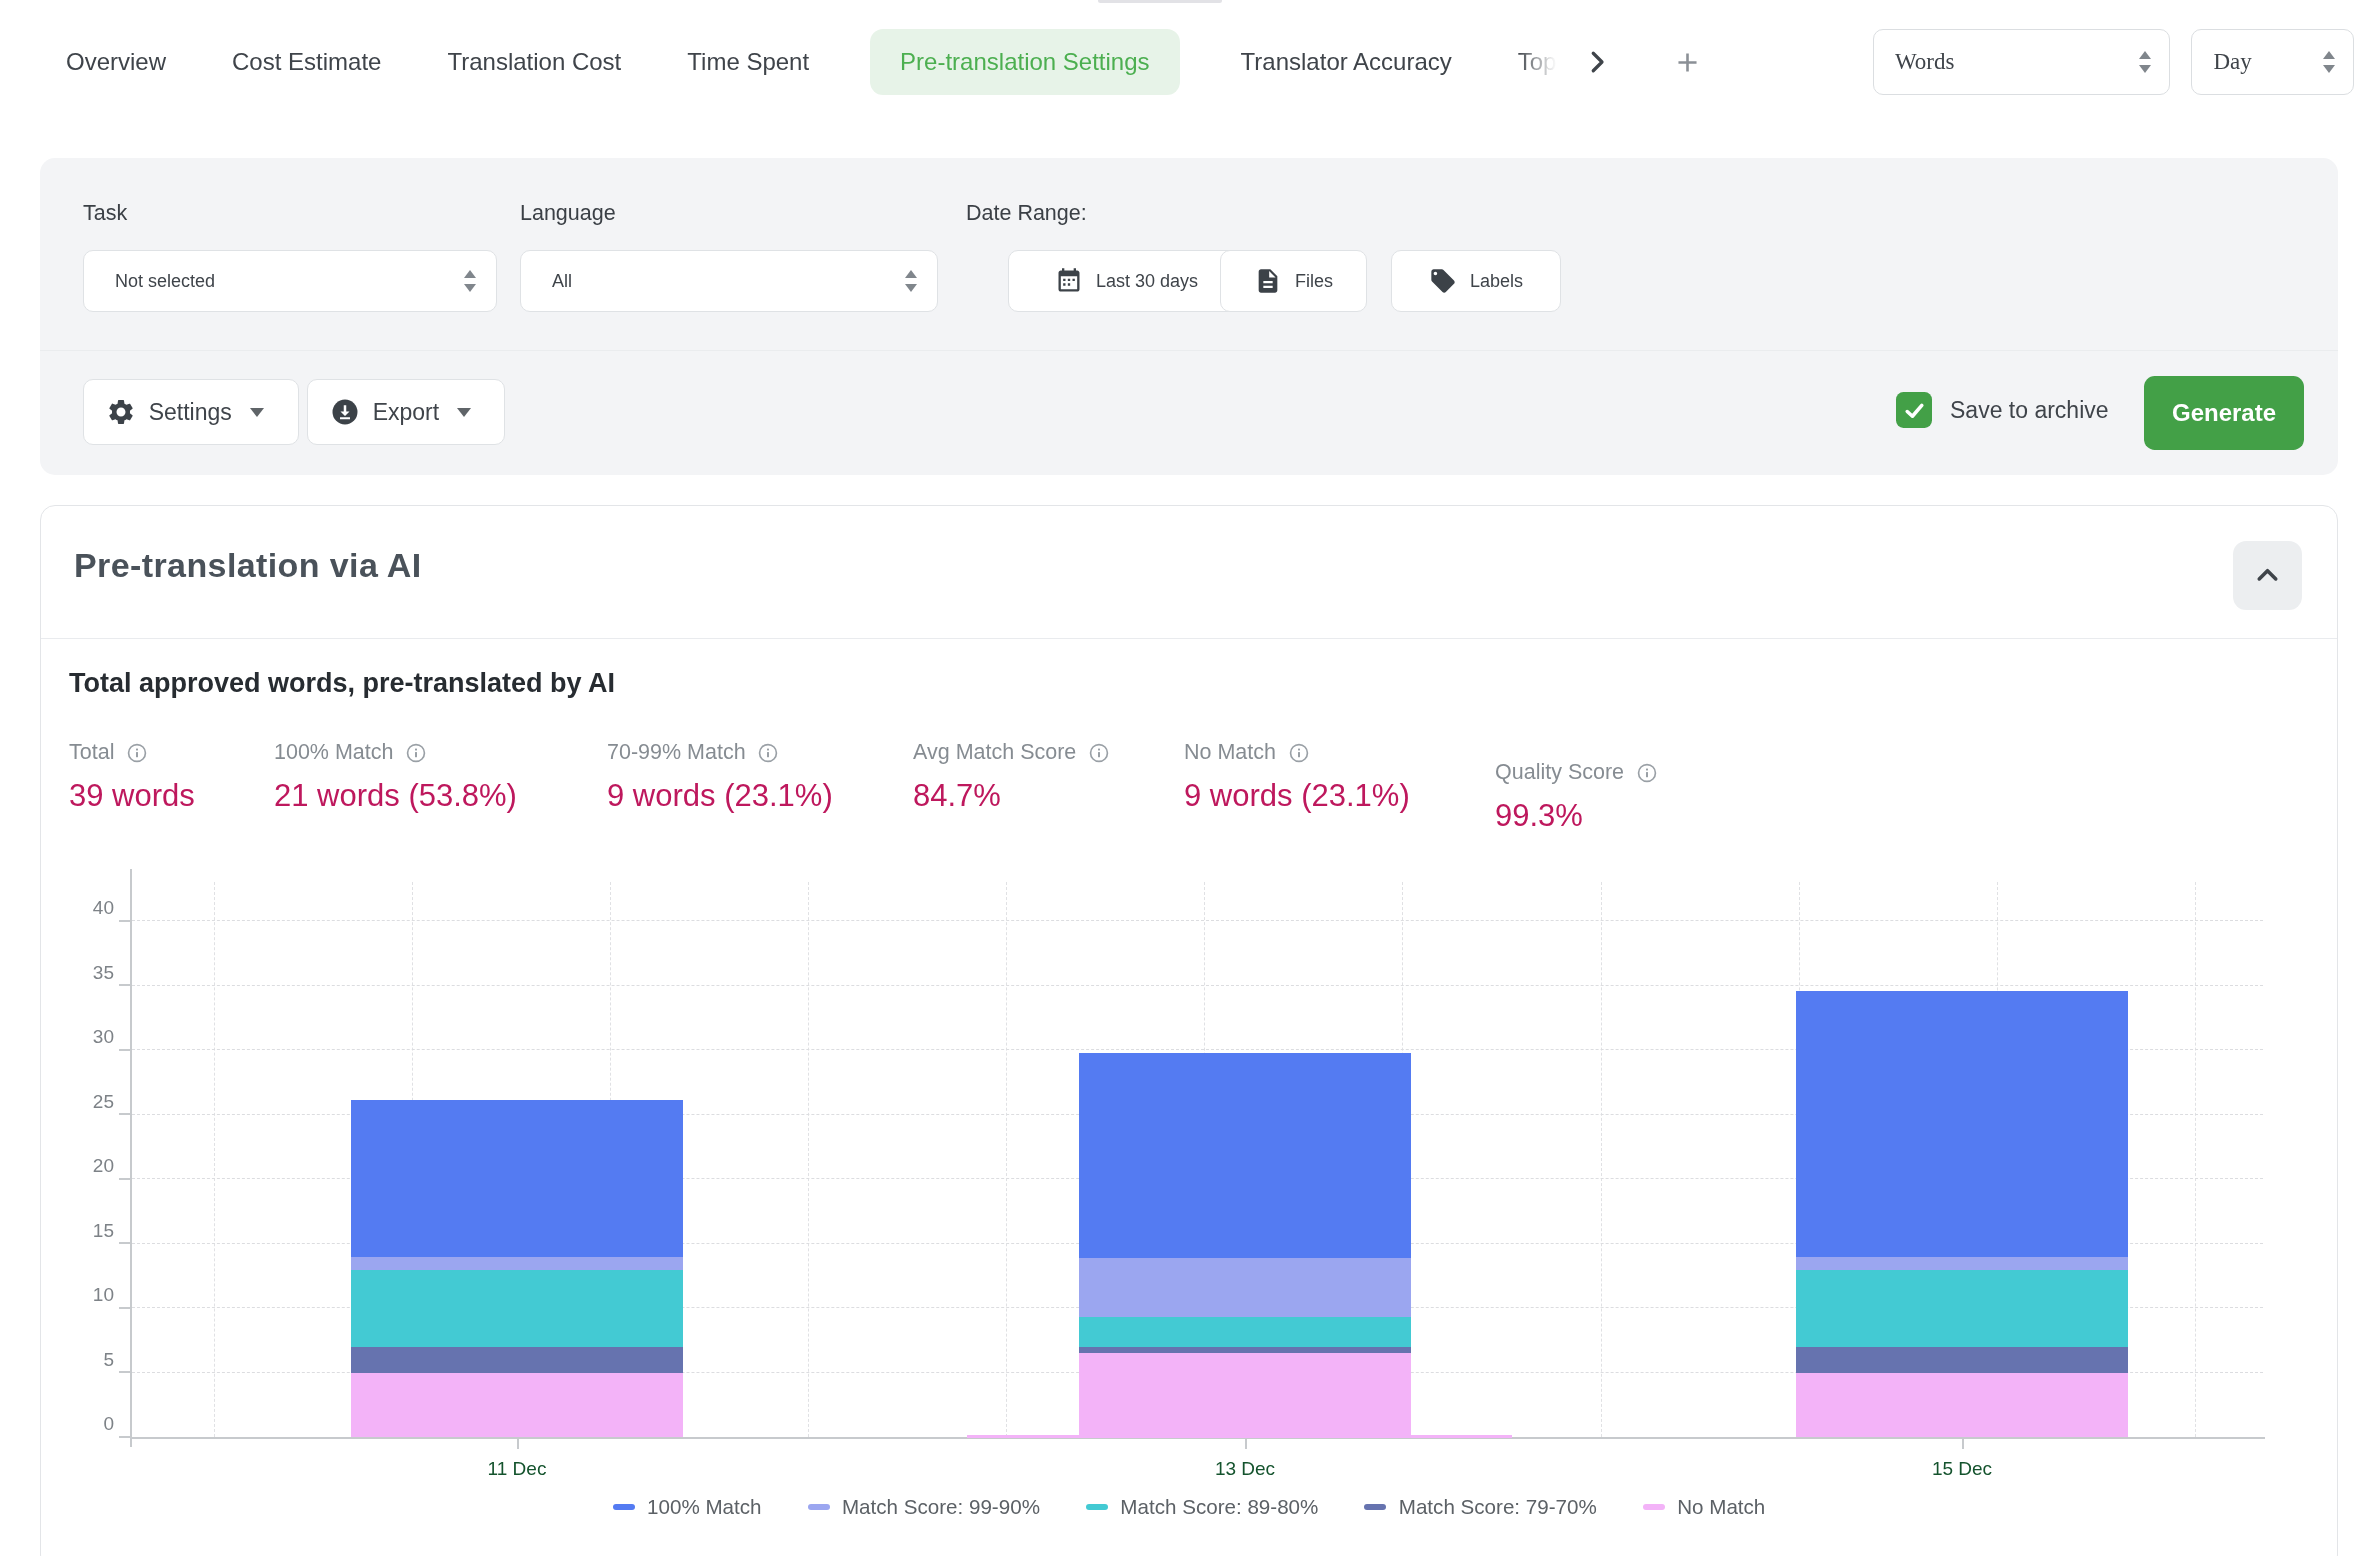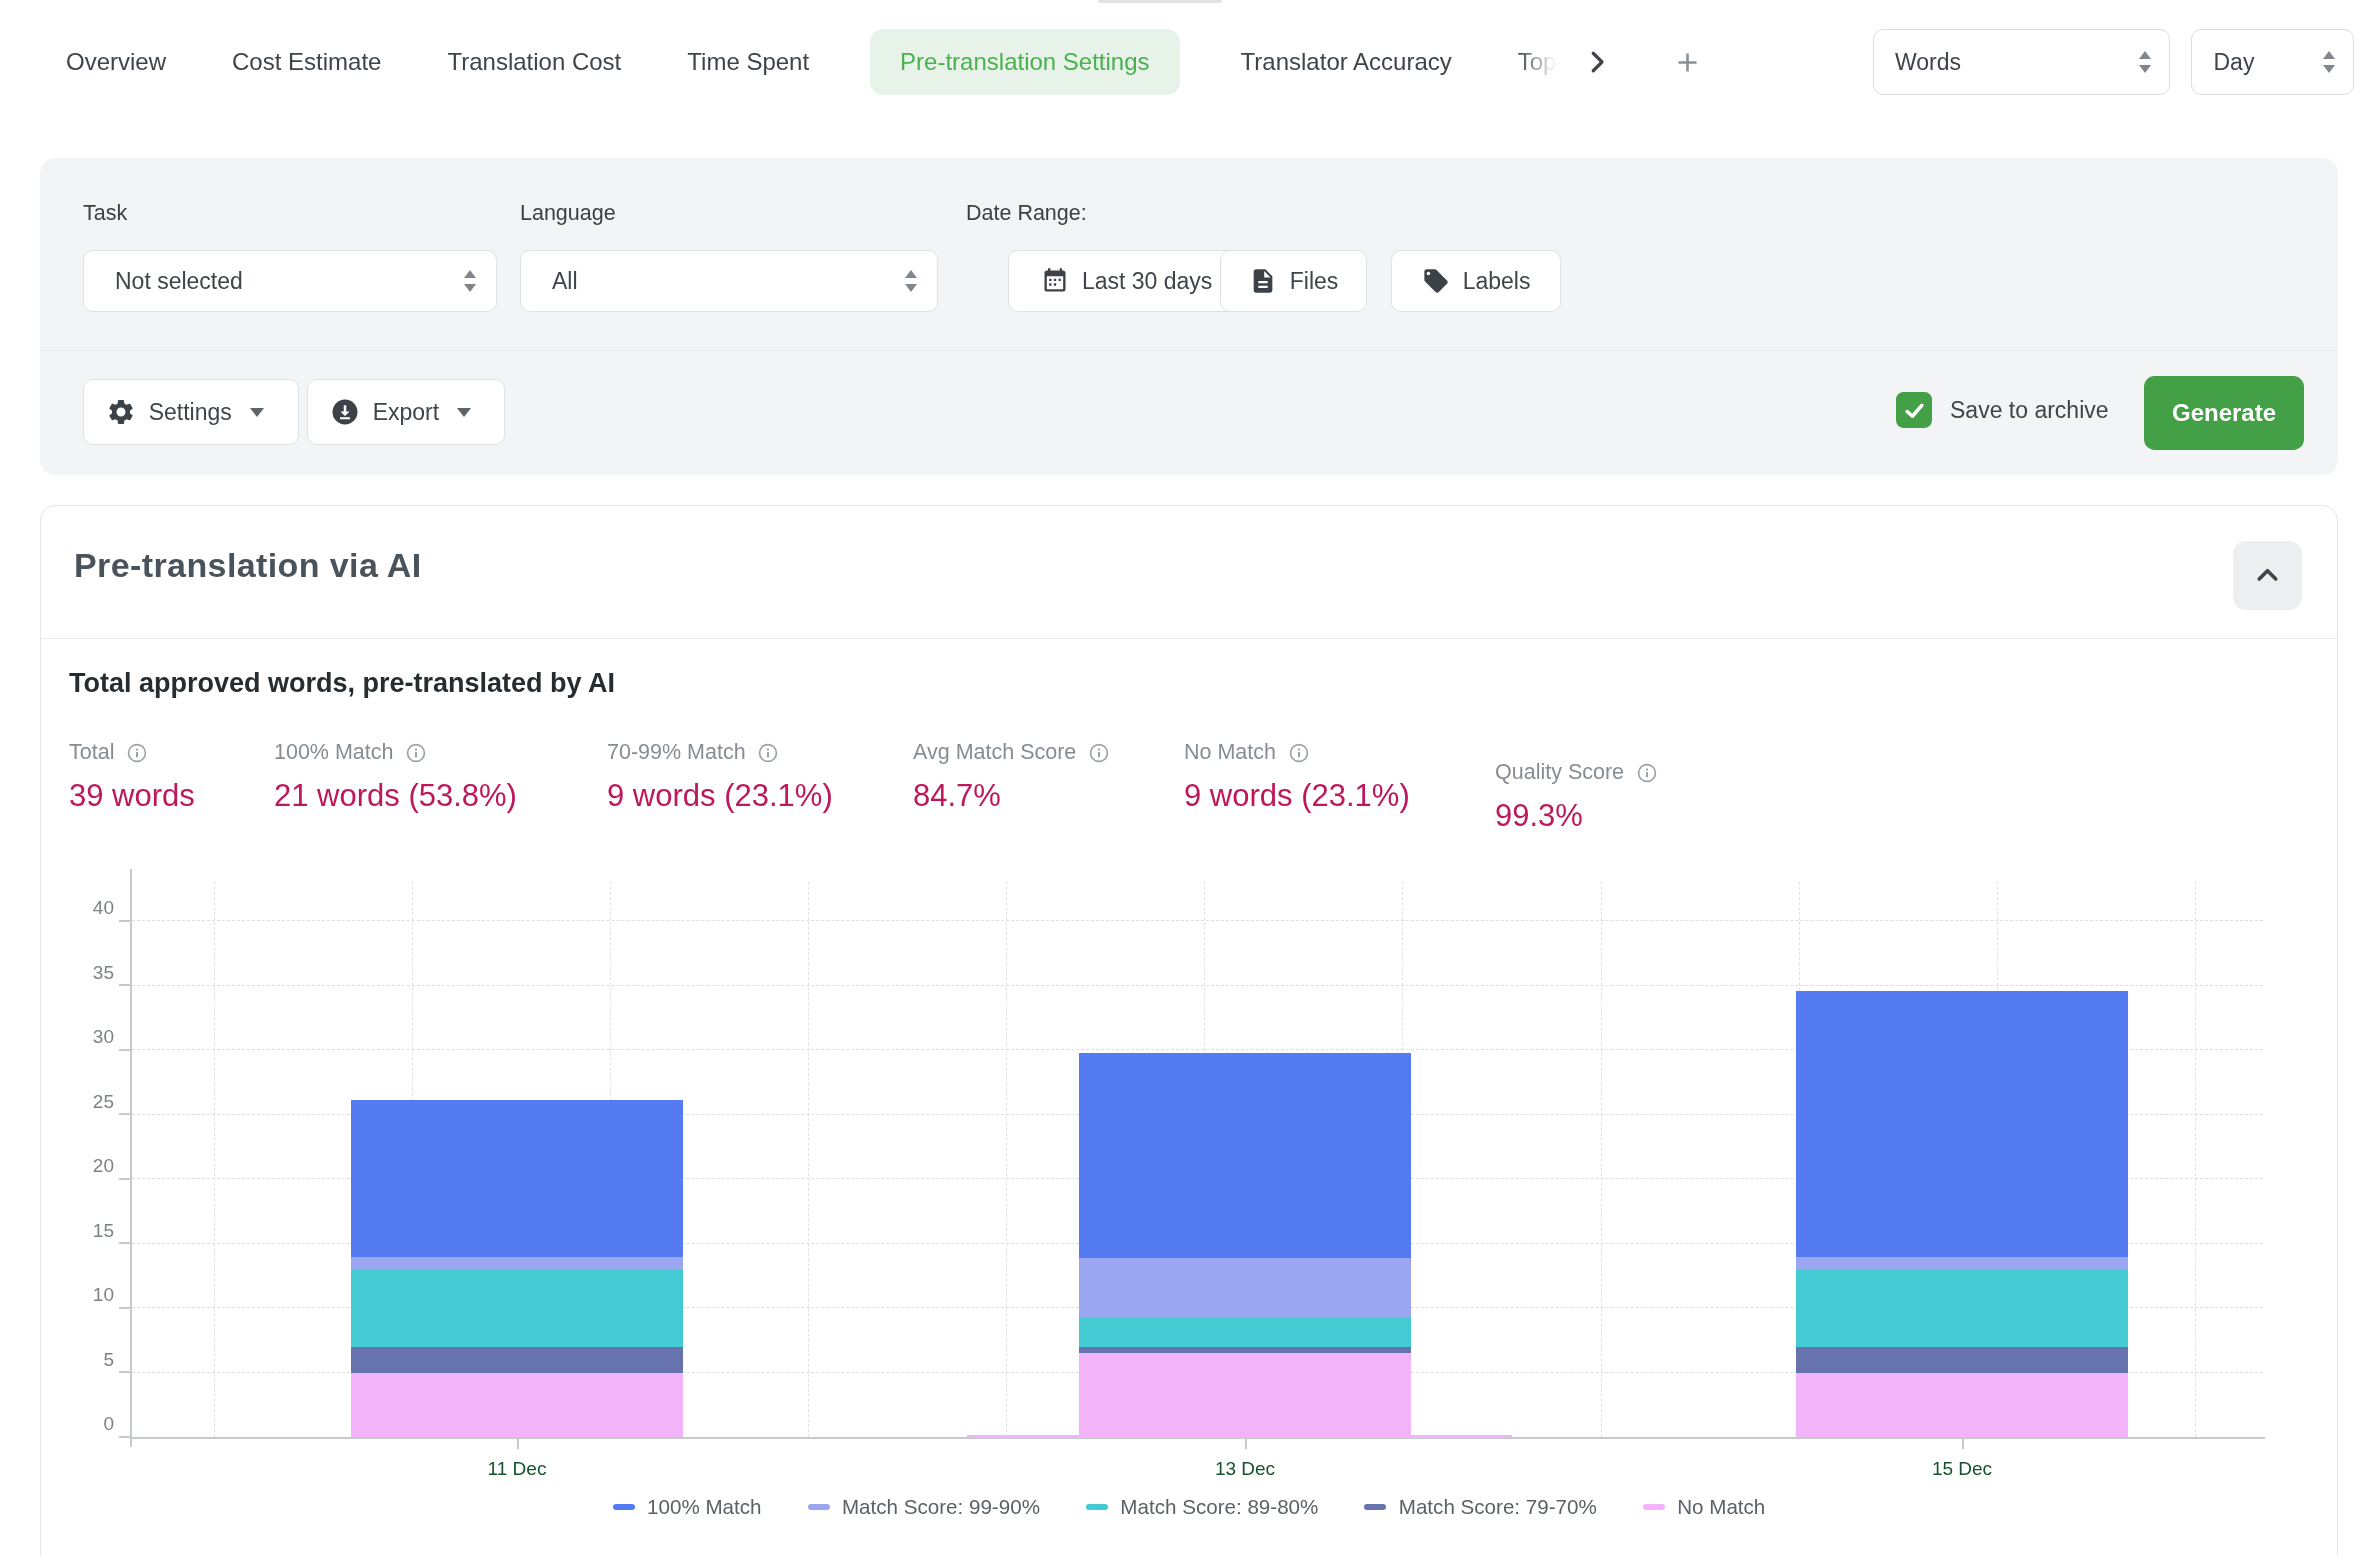--- a/index.html
+++ b/index.html
@@ -24,39 +24,39 @@
     background: linear-gradient(90deg, #3f444a 0%, rgba(63,68,74,0.05) 95%);
     -webkit-background-clip: text; background-clip: text; color: transparent;
     max-width:48px; overflow:hidden;
   }
   .tabs-chevron { margin-left:23px; width:36px; height:36px; display:flex; align-items:center; justify-content:center; cursor:pointer; color:#3f444a; }
   .tab-plus { margin-left:54px; width:36px; height:36px; display:flex; align-items:center; justify-content:center; cursor:pointer; color:#8b9096; }
   .top-selects { margin-left:auto; display:flex; gap:21.5px; margin-right:23px; }
   .select-box {
     height:66px; border:1.7px solid #dbdee1; border-radius:10px; background:#fff;
     display:flex; align-items:center; justify-content:space-between;
-    padding:0 18px 0 21.5px; font-size:23px; color:#3f444a; cursor:pointer;
+    padding:0 18px 0 21.5px; font-size:23px; color:#3f444a; cursor:pointer;font-family:Liberation Serif, serif;
   }
   .select-words { width:297px; }
   .select-day   { width:163px; }
   .stepper { display:flex; flex-direction:column; gap:5.8px; align-items:center; }
   .tri-up   { width:0; height:0; border-left:6.6px solid transparent; border-right:6.6px solid transparent; border-bottom:8.3px solid #80868c; }
   .tri-down { width:0; height:0; border-left:6.6px solid transparent; border-right:6.6px solid transparent; border-top:8.3px solid #80868c; }
 
   
   .filter-panel {
     position:absolute; left:40px; top:158px; width:2298px; height:317px;
     background:#f3f4f6; border-radius:15px;
   }
   .f-label { position:absolute; top:43px; font-size:21.5px; color:#3b4046; }
   .lbl-task { left:43px; } .lbl-language { left:480px; } .lbl-daterange { left:926px; }
   .control {
     position:absolute; top:92px; height:62px; background:#fff;
     border:1.7px solid #dfe2e5; border-radius:10px;
-    display:flex; align-items:center; font-size:23px; color:#3f444a; cursor:pointer;
+    display:flex; align-items:center; font-size:18px; color:#3f444a; cursor:pointer;
   }
   .sel-task { left:43px; width:414px; justify-content:space-between; padding:0 20px 0 31px; }
   .sel-language { left:480px; width:418px; justify-content:space-between; padding:0 20px 0 31px; }
   .btn-like { gap:13.2px; padding:0 23px; justify-content:center; }
   .btn-last30 { left:968px; width:237px; }
   .btn-files  { left:1180px; width:147px; }
   .btn-labels { left:1351px; width:170px; }
   .filter-divider { position:absolute; left:0; right:0; top:192px; border-top:1.7px solid #eaecee; }
   .row2-btn {
     position:absolute; top:221px; height:66px; background:#fff;

